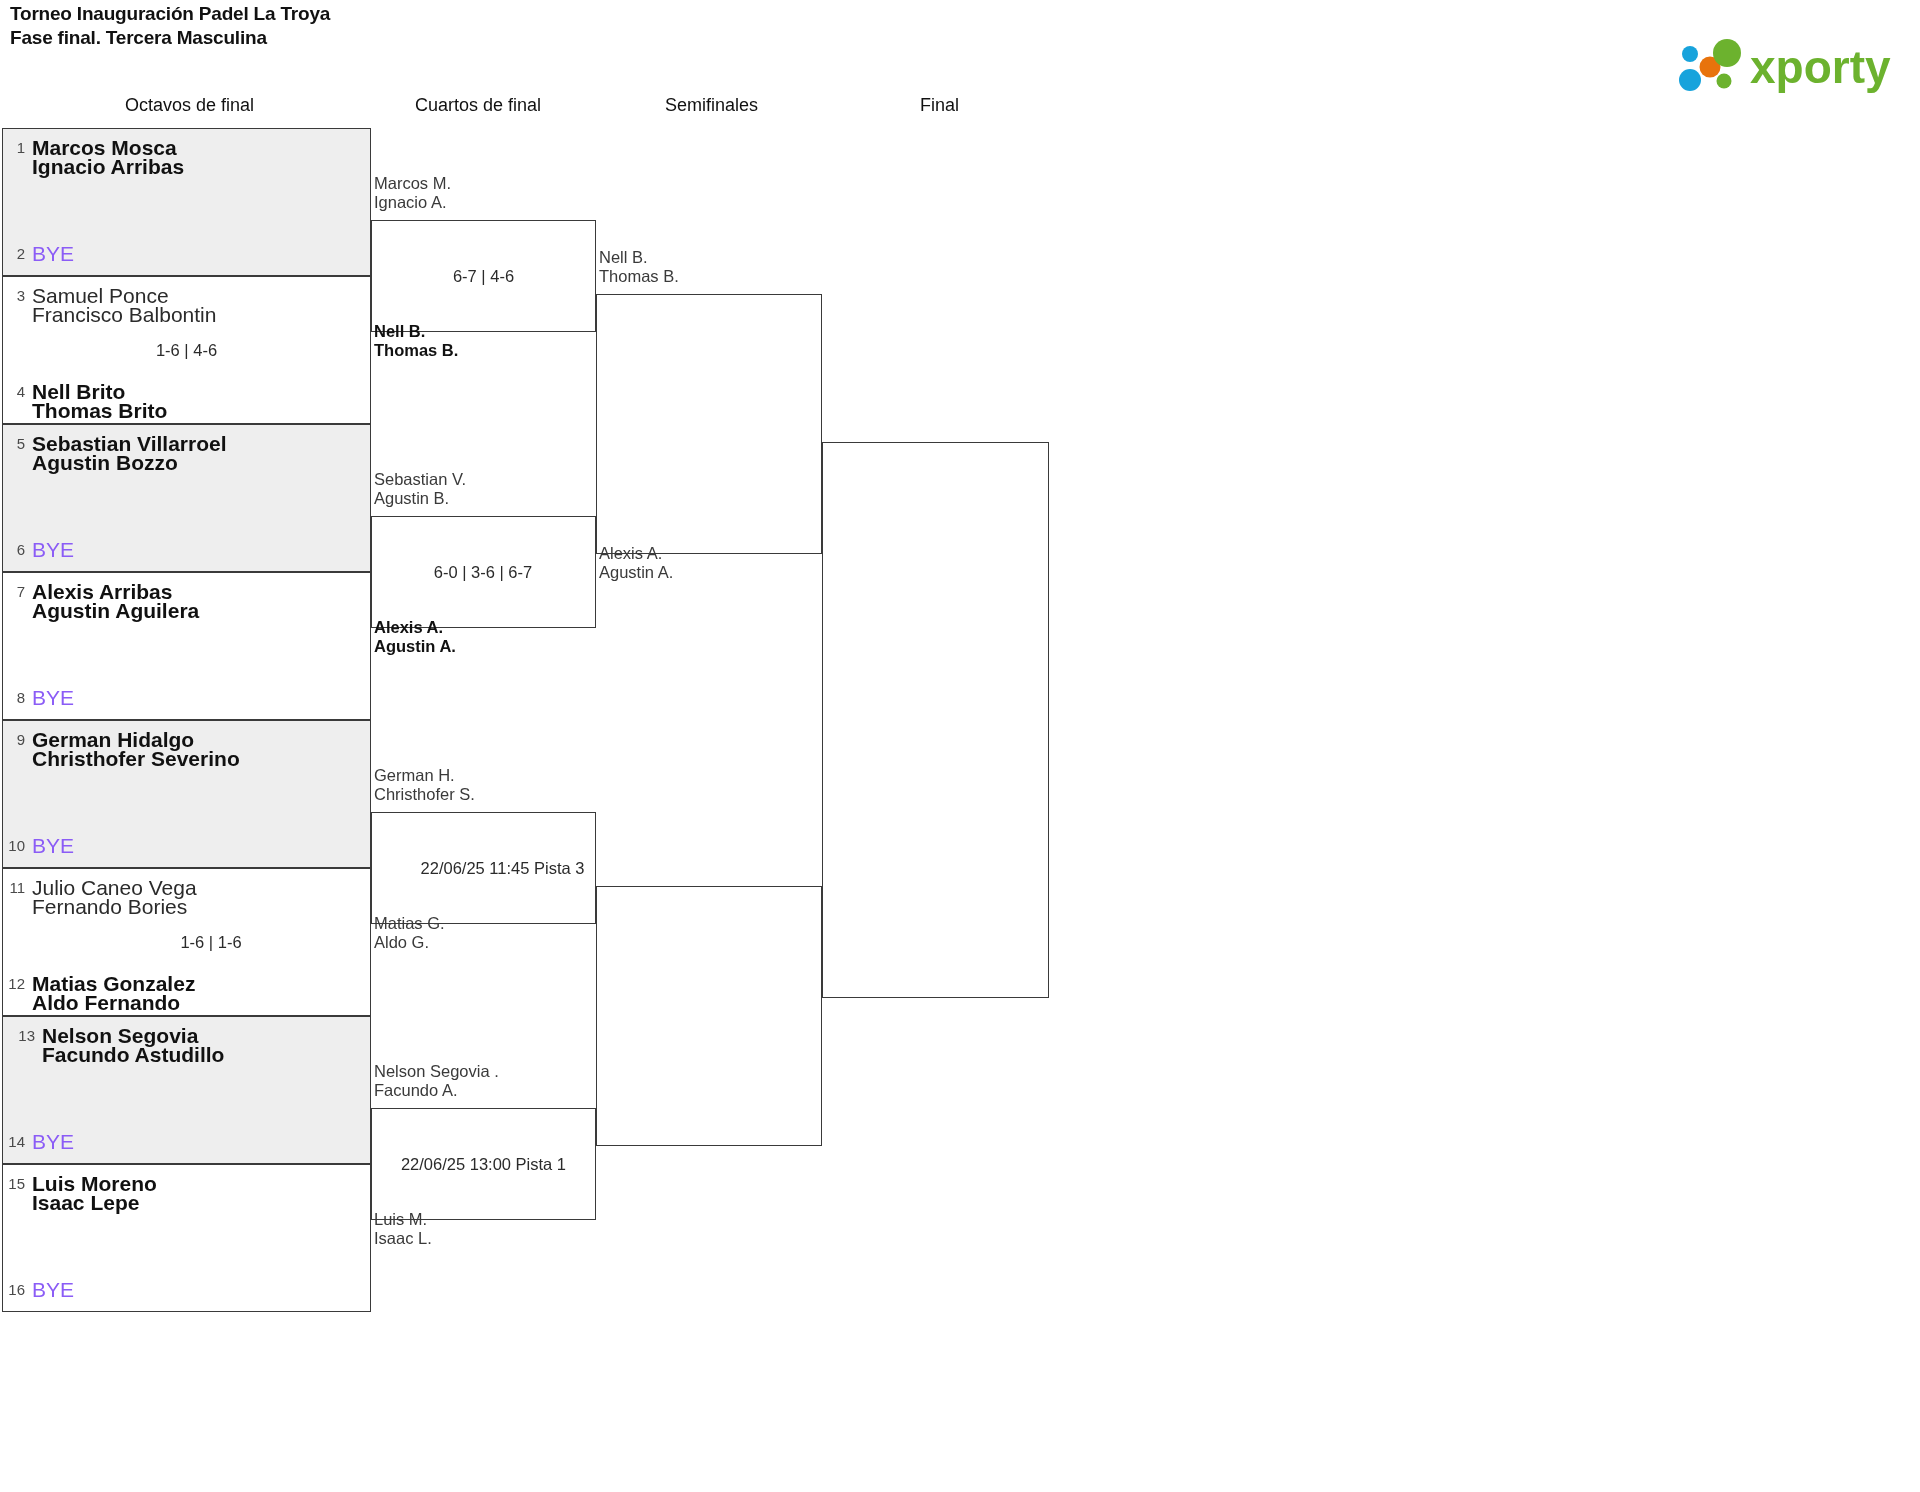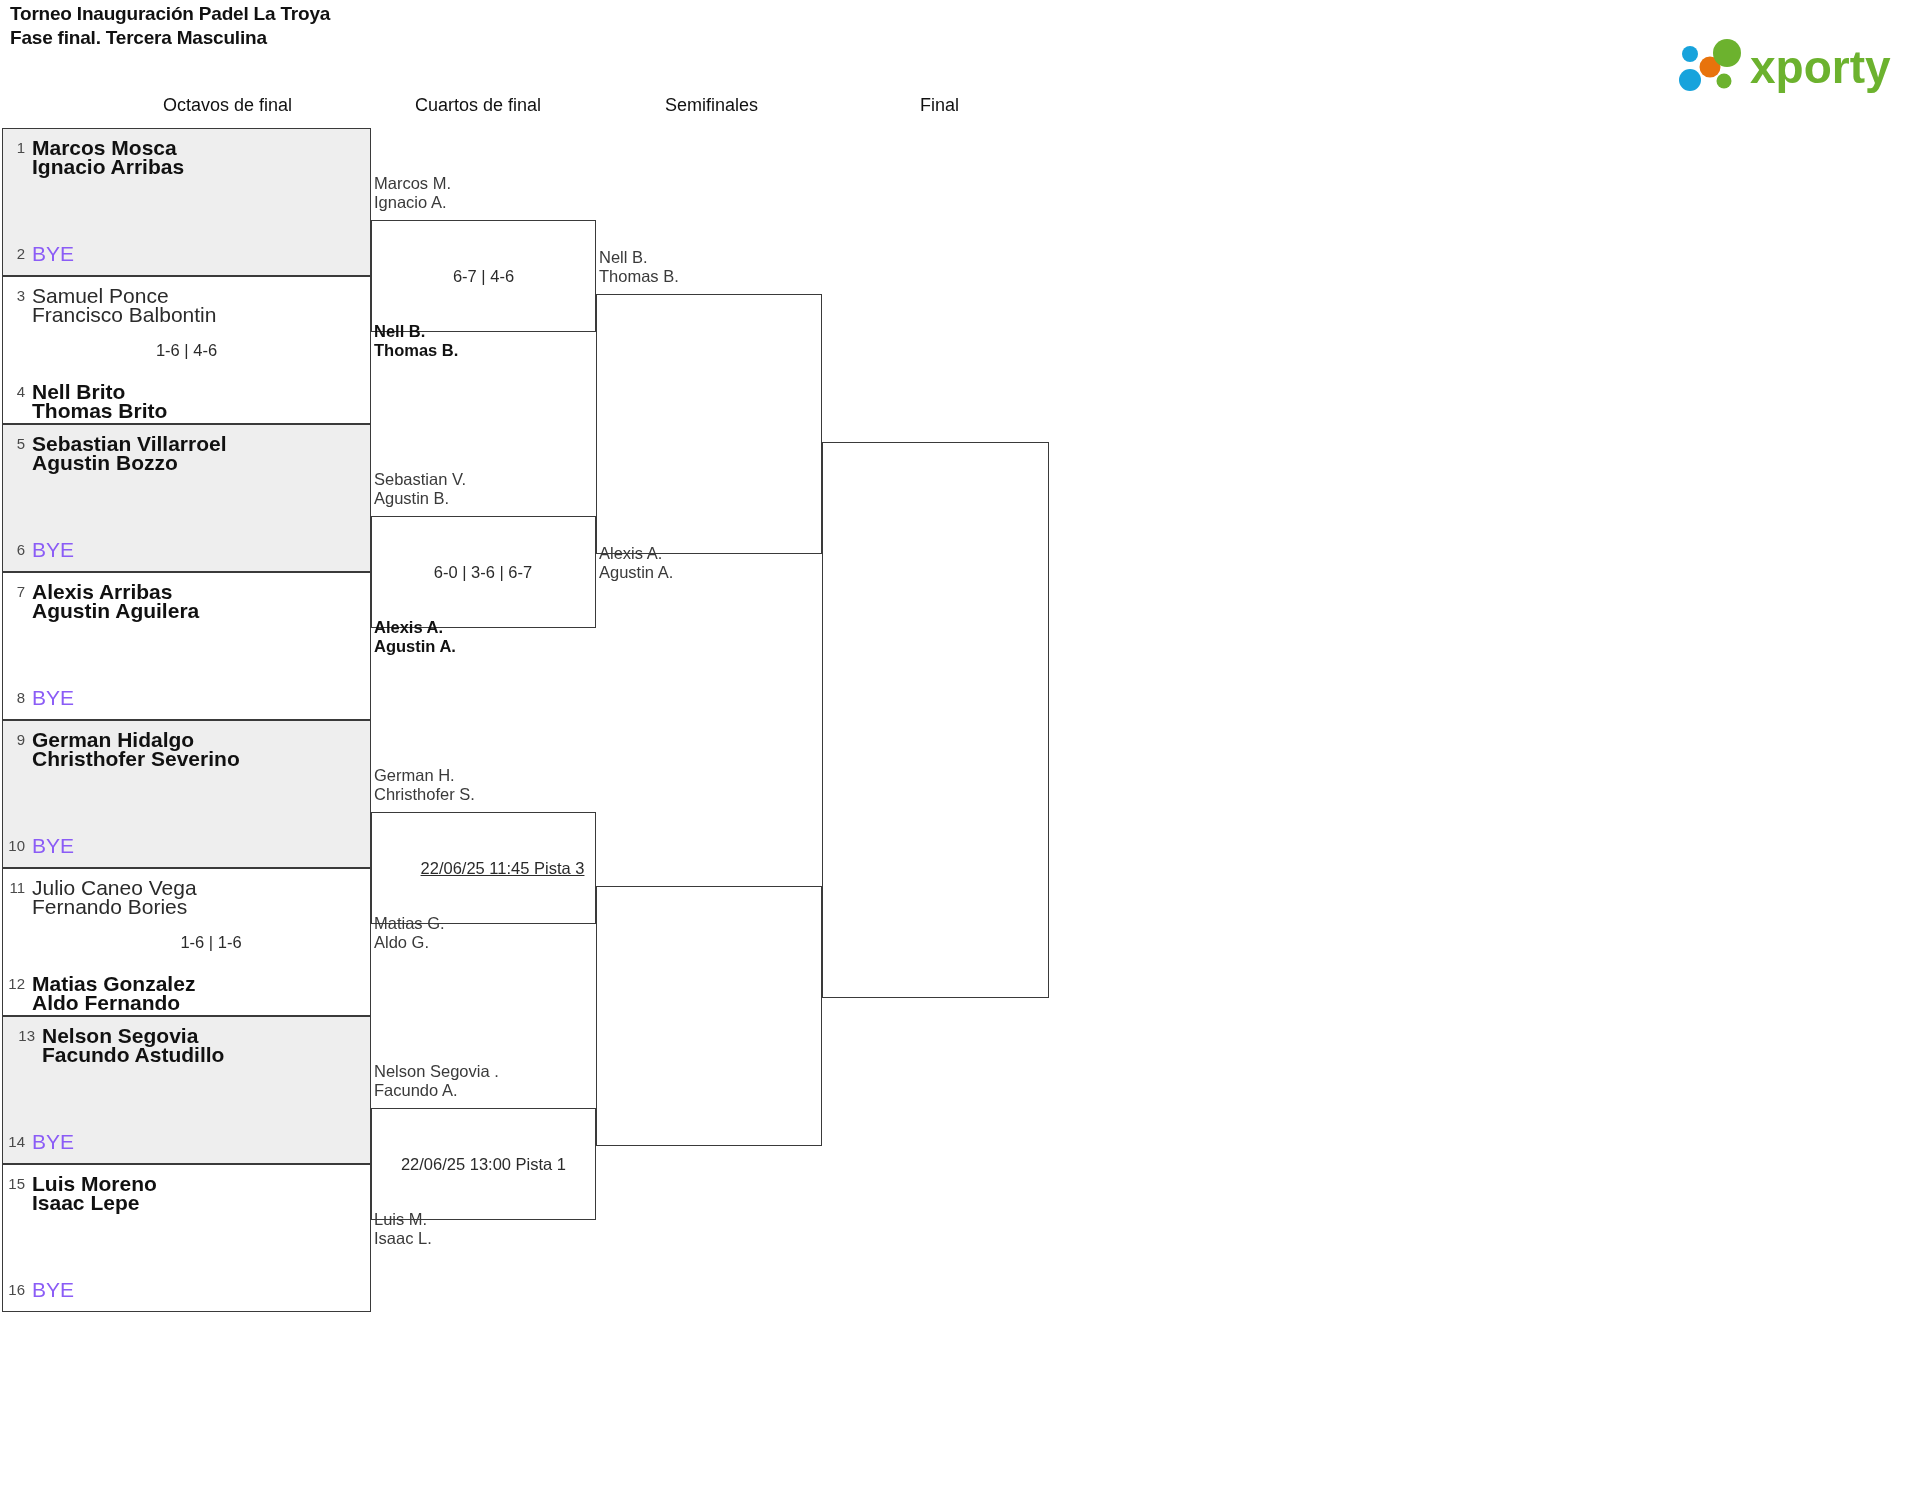--- a/index.html
+++ b/index.html
@@ -124,21 +124,21 @@
     <svg viewBox="0 0 232 56" xmlns="http://www.w3.org/2000/svg">
       <circle cx="18" cy="16" r="8" fill="#17a3dc"></circle>
       <circle cx="18" cy="42" r="11" fill="#17a3dc"></circle>
       <circle cx="38" cy="29" r="10.5" fill="#e8730c"></circle>
       <circle cx="55" cy="15" r="14" fill="#6cb22e"></circle>
       <circle cx="52" cy="43" r="7.5" fill="#6cb22e"></circle>
       <text x="78" y="45" font-family="Liberation Sans, sans-serif" font-size="46" font-weight="700" fill="#6cb22e">xporty</text>
     </svg>
   </div>
 
-  <div class="round-header" style="left:125px;margin-left:38px;">Octavos de final</div>
+  <div class="round-header" style="left:125px;">Octavos de final</div>
   <div class="round-header" style="left:415px;">Cuartos de final</div>
   <div class="round-header" style="left:665px;">Semifinales</div>
   <div class="round-header" style="left:920px;">Final</div>
 
   <div id="bracket-body">
       <div class="box shaded" style="left: 2px; top: 128px; width: 369px; height: 148px;"></div>
       <div class="entry winner" style="left: 6px; top: 138px;">
         <span class="seed">1</span>
         <div class="players">
           <span class="pname">Marcos Mosca</span>
@@ -263,21 +263,21 @@
       <div class="result" style="left: 371px; top: 563px; width: 224px;">6-0 | 3-6 | 6-7</div>
       <div class="box" style="left: 371px; top: 812px; width: 225px; height: 112px;"></div>
       <div class="team" style="left: 374px; top: 766px;">
         <span class="pname">German H.</span>
         <span class="pname">Christhofer S.</span>
       </div>
       <div class="team" style="left: 374px; top: 914px;">
         <span class="pname">Matias G.</span>
         <span class="pname">Aldo G.</span>
       </div>
-      <div class="result" style="left: 371px; top: 859px; width: 263px; text-decoration: underline;">22/06/25 11:45 Pista 3</div>
+      <div class="result" style="left: 371px; top: 859px; width: 263px;">22/06/25 11:45 Pista 3</div>
       <div class="box" style="left: 371px; top: 1108px; width: 225px; height: 112px;"></div>
       <div class="team" style="left: 374px; top: 1062px;">
         <span class="pname">Nelson Segovia .</span>
         <span class="pname">Facundo A.</span>
       </div>
       <div class="team" style="left: 374px; top: 1210px;">
         <span class="pname">Luis M.</span>
         <span class="pname">Isaac L.</span>
       </div>
       <div class="result" style="left: 371px; top: 1155px; width: 225px;">22/06/25 13:00 Pista 1</div>

